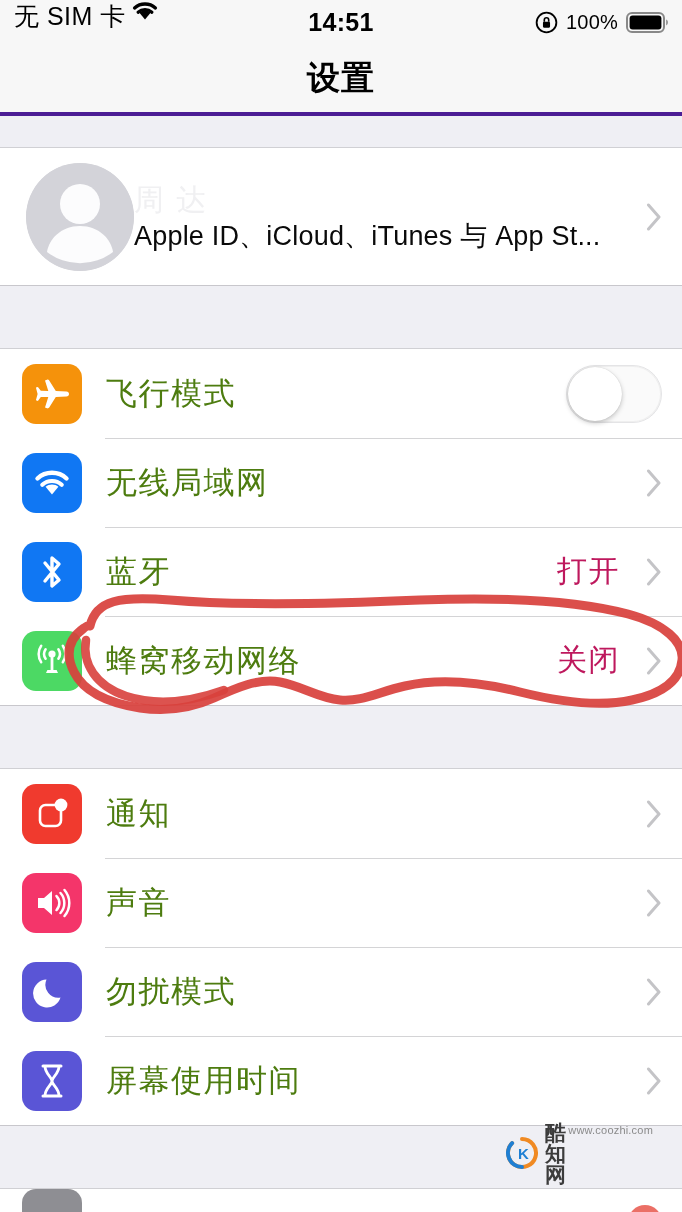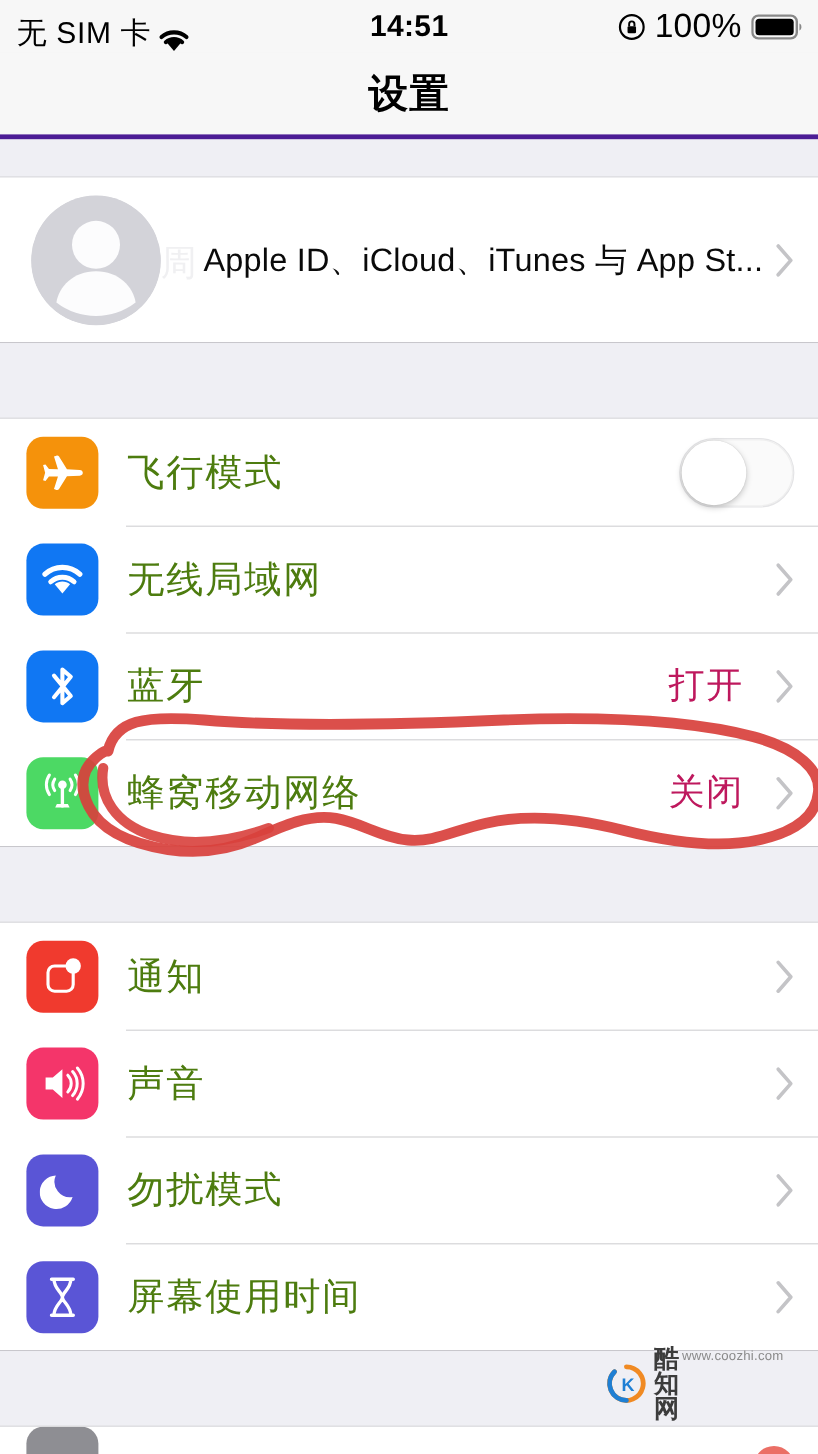--- a/index.html
+++ b/index.html
@@ -17,36 +17,36 @@
 
   
   .statusbar {
     position: absolute; top: 0; left: 0;
     width: 682px; height: 44px;
     background: #F7F7F7;
     display: flex; align-items: center;
   }
   .sb-left {
     position: absolute; left: 14px; top: 0; height: 44px;
-    display: flex; align-items: flex-end; gap: 5px;
+    display: flex; align-items: flex-start; gap: 5px;
   }
   .sb-carrier {
     font-size: 25px; color: #000; letter-spacing: .5px;
     font-family: "Liberation Sans", "DejaVu Sans", sans-serif;
   }
   .sb-center {
     position: absolute; left: 0; right: 0; top: 0; height: 44px;
     display: flex; align-items: center; justify-content: center;
   }
   .sb-time { font-size: 25px; font-weight: bold; color: #000; letter-spacing: .3px; }
   .sb-right {
     position: absolute; right: 12px; top: 0; height: 44px;
     display: flex; align-items: center; gap: 8px;
   }
-  .sb-batt-pct { font-size: 28px; color: #000; letter-spacing: .2px; }
+  .sb-batt-pct { font-size: 20px; color: #000; letter-spacing: .2px; }
 
   .wifi-ico { width: 28px; height: 21px; display: block; }
   .lock-ico { width: 23px; height: 23px; display: block; }
   .batt-ico { width: 44px; height: 23px; display: block; }
 
   
   .navbar {
     position: absolute; top: 44px; left: 0;
     width: 682px; height: 72px;
     background: #F7F7F7;
@@ -77,21 +77,21 @@
     padding-left: 26px; padding-right: 20px;
     background: #fff; position: relative;
   }
   .avatar {
     width: 108px; height: 108px; border-radius: 50%;
     background: #D5D5DA; flex: none; position: relative;
     overflow: hidden;
   }
   .avatar svg { position: absolute; left: 0; top: 0; }
   .appleid-text {
-    display: flex; 
+    display: flex; flex-direction: column;
     justify-content: center; gap: 2px; flex: 1; min-width: 0;
   }
   .appleid-name {
     font-size: 30px; color: #F0F0F2; height: 36px;
     letter-spacing: 2px; overflow: hidden; white-space: nowrap;
   }
   .appleid-sub {
     font-size: 27px; color: #0A0A0A; white-space: nowrap;
     letter-spacing: .2px;
   }

